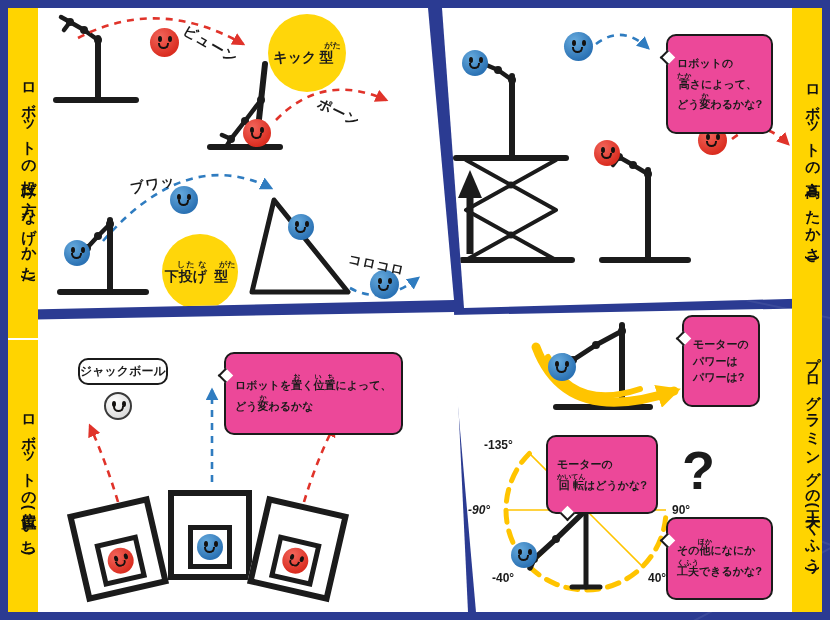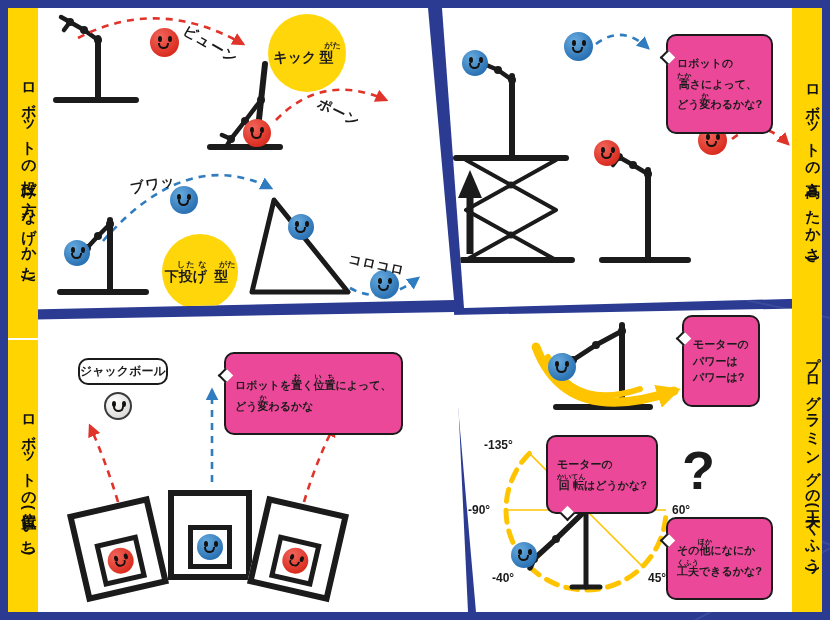--- a/index.html
+++ b/index.html
@@ -231,24 +231,24 @@
               <circle cx="98" cy="254" r="4"></circle>
             </g>
         </g>
       </g>
     </svg>
 
     <span class="ball blue faced" style="left:112px;top:48px;width:28px;height:28px;"></span>
     <span class="ball blue faced" style="left:75px;top:237px;width:26px;height:26px;"></span>
 
     <div class="ang" style="left:48px;top:133px;">-135°</div>
-    <div class="ang" style="left:32px;top:198px;">-90°</div>
+    <div class="ang" style="left:32px;top:198px;font-style:italic;">-90°</div>
     <div class="ang" style="left:56px;top:266px;">-40°</div>
-    <div class="ang" style="left:212px;top:266px;">45°</div>
-    <div class="ang" style="left:236px;top:198px;">60°</div>
+    <div class="ang" style="left:212px;top:266px;">40°</div>
+    <div class="ang" style="left:236px;top:198px;">90°</div>
 
     <div class="bubble pl" style="left:246px;top:10px;">
       <span class="bl">モーターの</span>
       <span class="bl">パワーは</span>
       <span class="bl">パワーは?</span>
     </div>
     <div class="bubble pd" style="left:110px;top:130px;">
       <span class="bl">モーターの</span>
       <span class="bl"><ruby>回転<rt>かいてん</rt></ruby>はどうかな?</span>
     </div>

